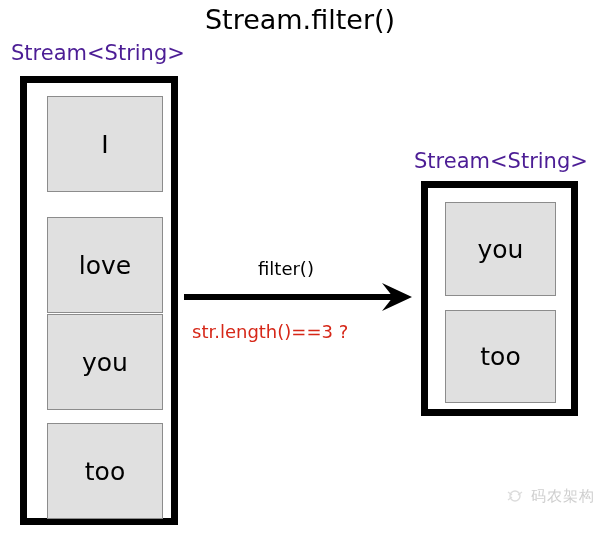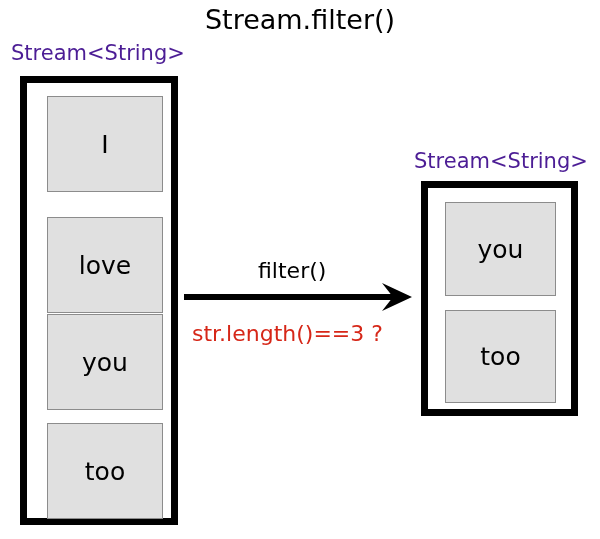--- a/index.html
+++ b/index.html
@@ -93,21 +93,21 @@
   .stream-box.right .stream-item:nth-of-type(2) { top: 122px; height: 93px; }
 
   
   .arrow-svg {
     position: absolute;
     left: 182px;
     top: 282px;
   }
   .op-label {
     position: absolute;
-    font-size: 22px;
+    font-size: 18px;
     color: #000000;
     white-space: nowrap;
   }
   .op-label.filter-name {
     left: 258px;
     top: 258px;
   }
   .op-label.predicate {
     left: 192px;
     top: 321px;
@@ -169,15 +169,24 @@
   <div class="op-label predicate">str.length()==3 ?</div>
 
   <div class="stream-label right">Stream&lt;String&gt;</div>
 
   <div class="stream-box right">
     <div class="stream-item">you</div>
     <div class="stream-item">too</div>
   </div>
 
   <div class="watermark">
+    <div class="wm-row">
+      <svg class="wm-logo" width="20" height="16" viewBox="0 0 20 16">
+        <circle cx="10" cy="8" r="5" fill="none" stroke="#dcdcdc" stroke-width="1.4"></circle>
+        <path d="M3 4 L7 7" stroke="#dcdcdc" stroke-width="1.2"></path>
+        <path d="M3 12 L7 9" stroke="#dcdcdc" stroke-width="1.2"></path>
+        <path d="M17 4 L13 7" stroke="#dcdcdc" stroke-width="1.2"></path>
+      </svg>
+      <span class="wm-mark">码农架构</span>
+    </div>
   </div>
 
 </div>
 
 </body></html>

